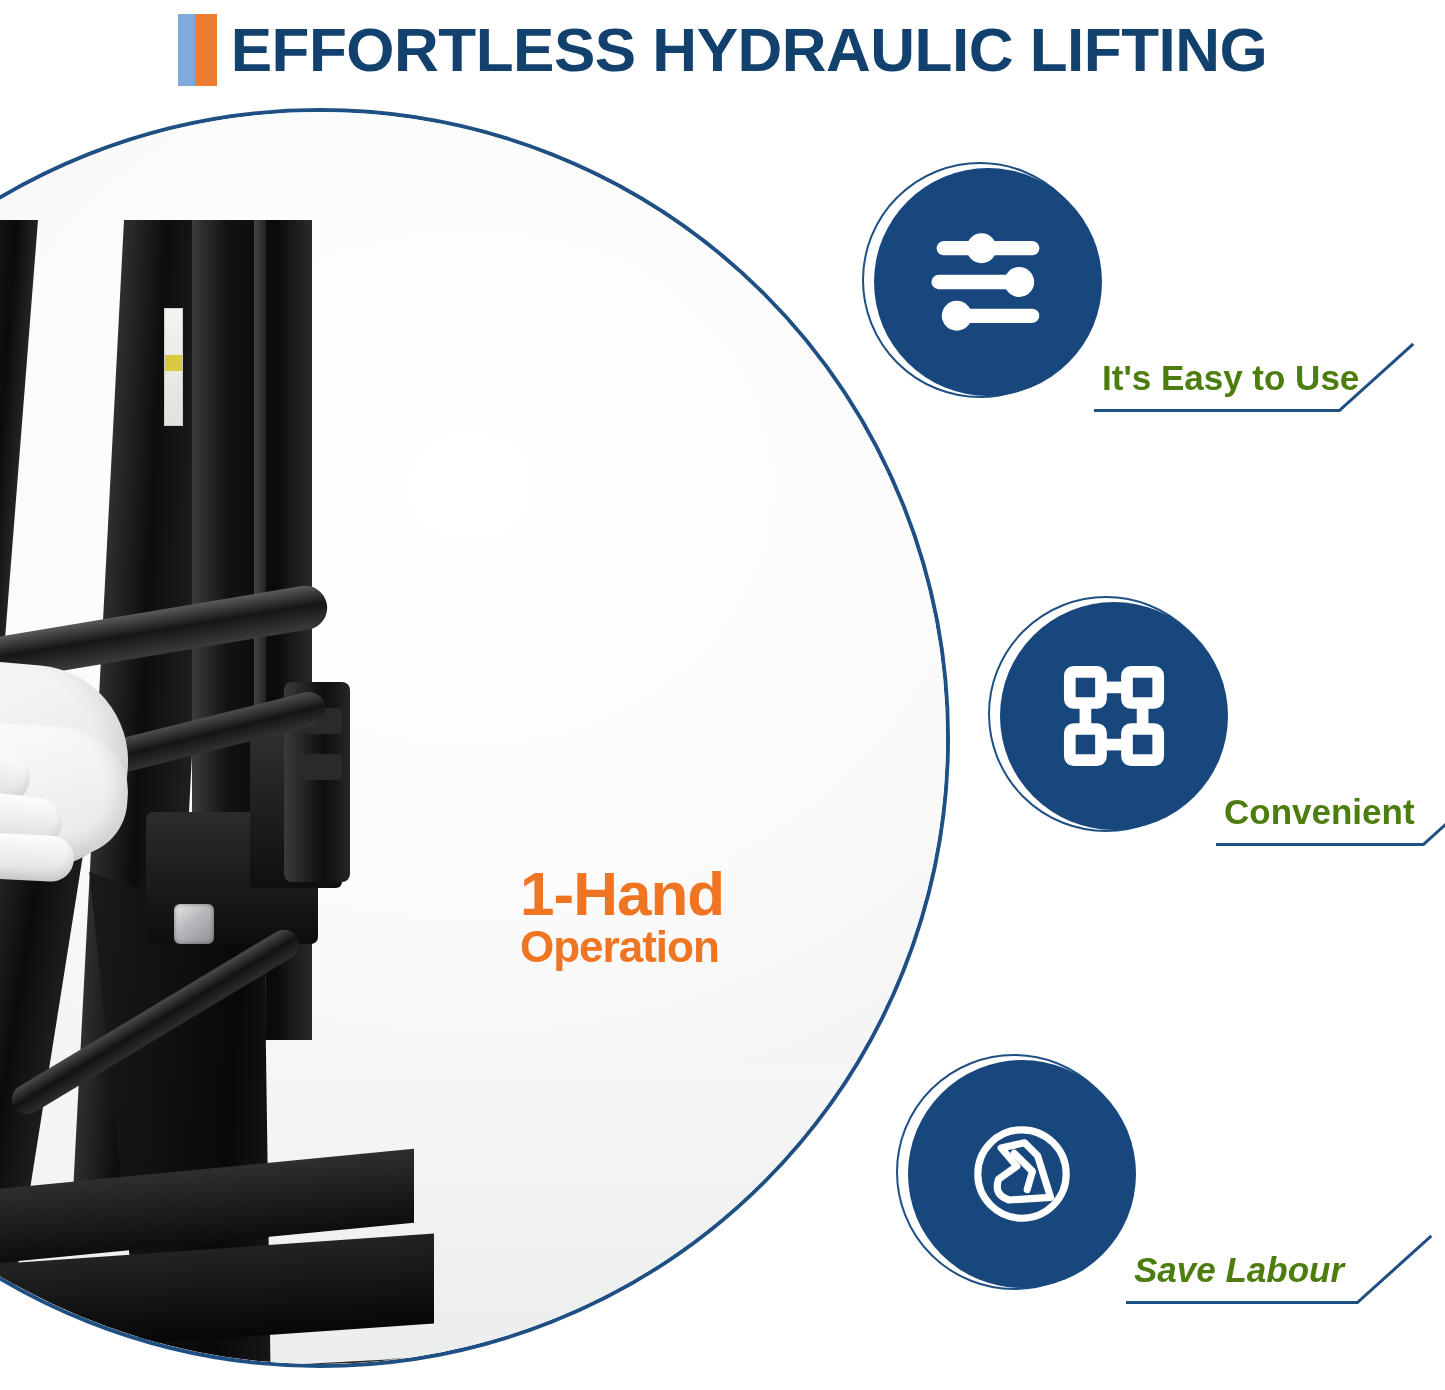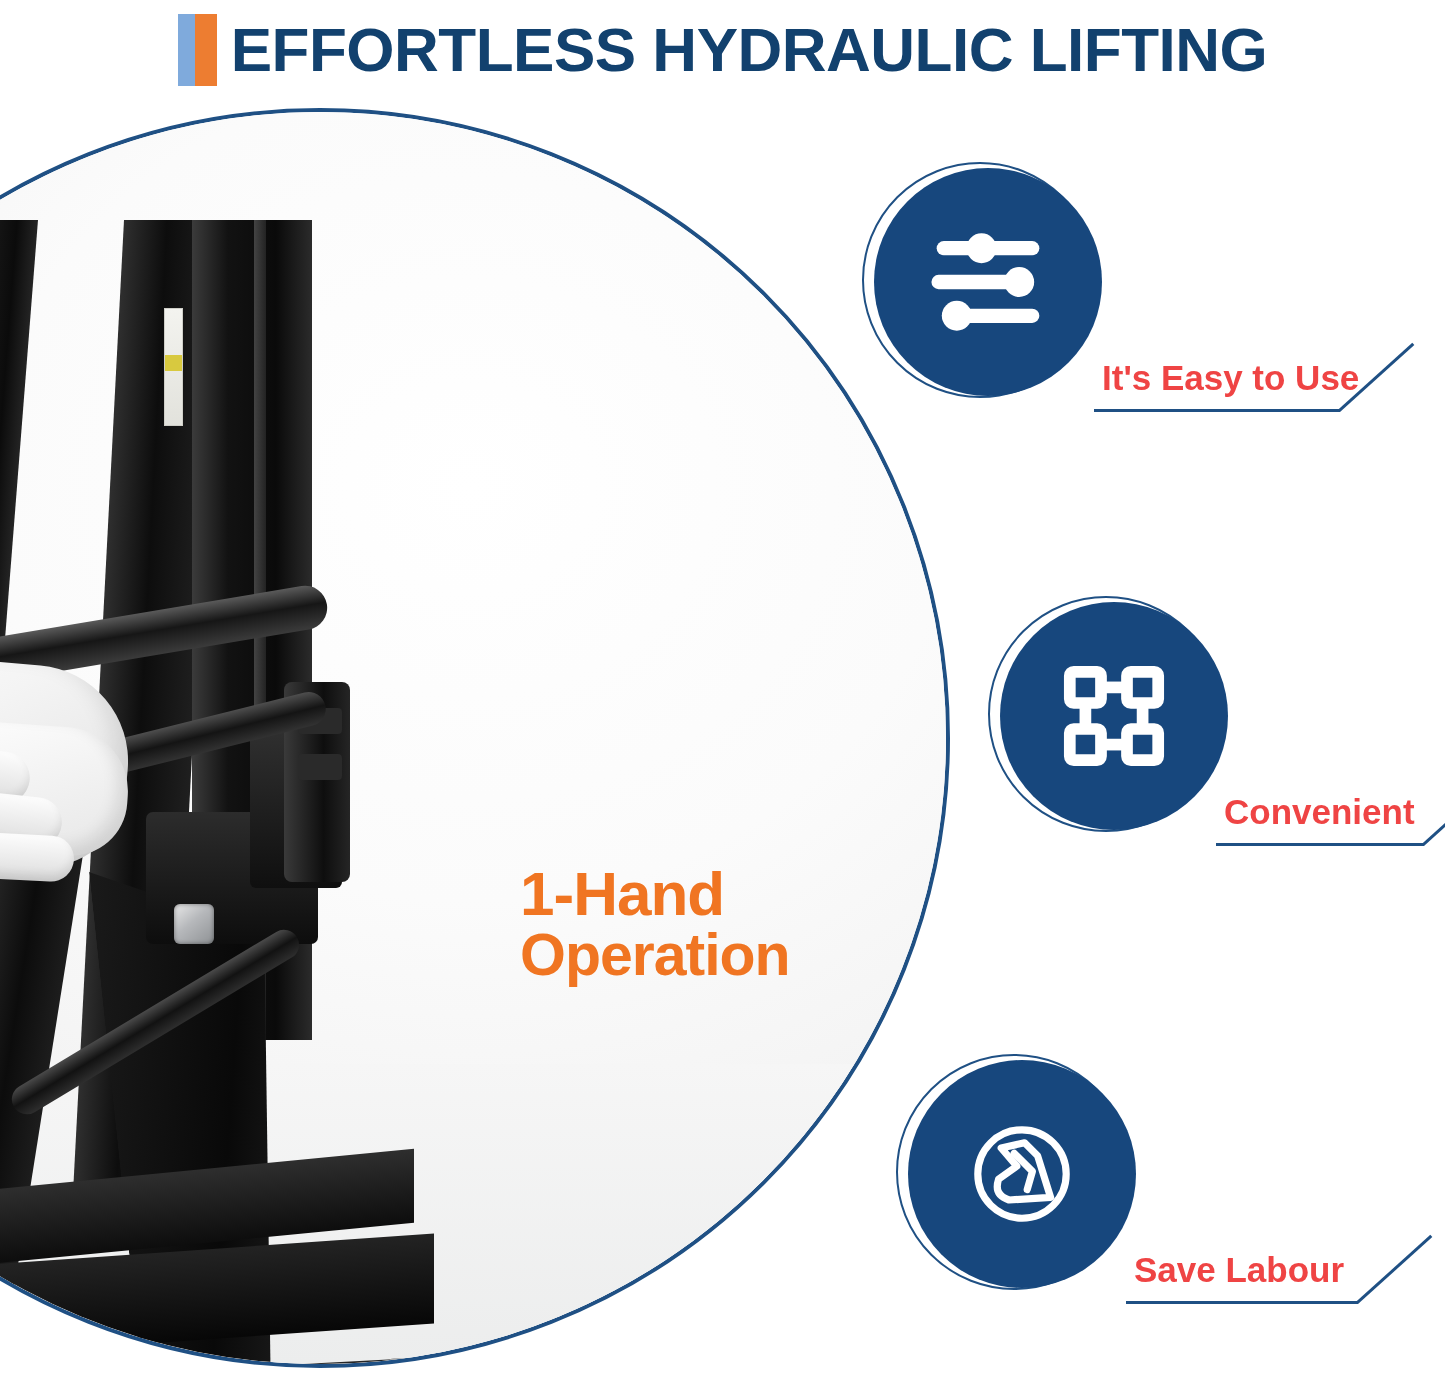--- a/index.html
+++ b/index.html
@@ -150,40 +150,40 @@
     border-radius:8px; transform:skewY(-4deg);
   }
 
   
   .hand-op{
     position:absolute; left:520px; top:862px; width:390px;
     color:#F07522; line-height:1.02;
     font-weight:bold; font-size:62px; letter-spacing:-1px;
     font-family:"Liberation Sans", sans-serif;
   }
-  .hand-op .l2{ display:block; font-size:59px; }
+  .hand-op .l2{ display:block; font-size:44px; }
 
   
   .feature{ position:absolute; }
   .badge-wrap{ position:absolute; left:0; top:0; width:240px; height:240px; }
   .badge-ring{
     position:absolute; left:0; top:0; width:236px; height:236px;
     border-radius:50%; border:2px solid #1F5084;
   }
   .badge-disc{
     position:absolute; left:12px; top:6px; width:228px; height:228px;
     border-radius:50%; background:#17477D;
     display:flex; align-items:center; justify-content:center;
   }
   .badge-disc svg{ width:130px; height:130px; }
 
   .label-wrap{ position:absolute; }
   .label-text{
     position:absolute; left:0; bottom:14px; white-space:nowrap;
-    font-size:35px; font-weight:bold; color:#ef4444;
+    font-size:35px; font-weight:bold; color:#4d7c0f;
     font-family:"Liberation Sans", sans-serif;
   }
   .label-rule{
     position:absolute; left:0; bottom:0; height:0;
     border-bottom:3px solid #1F5084;
   }
   .label-tick{
     position:absolute; bottom:0; height:0; width:100px;
     border-bottom:3px solid #1F5084;
     transform-origin:left bottom; transform:rotate(-42deg);
@@ -196,21 +196,21 @@
   #feat-0 .label-rule{ width:246px; }
   #feat-0 .label-tick{ left:246px; }
 
   #feat-1 { left:988px; top:596px;  width:460px; height:250px; }
   #feat-1 .label-wrap{ left:228px; top:140px; width:300px; height:110px; }
   #feat-1 .label-text{ left:8px; }
   #feat-1 .label-rule{ width:208px; }
   #feat-1 .label-tick{ left:208px; }
 
   #feat-2 { left:896px; top:1054px; width:520px; height:250px; }
-  #feat-2 .label-wrap{ left:230px; top:140px; width:310px; height:110px; }
+  #feat-2 .label-wrap{ left:230px; top:140px; width:310px; height:110px;font-style:italic; }
   #feat-2 .label-text{ left:8px; }
   #feat-2 .label-rule{ width:232px; }
   #feat-2 .label-tick{ left:232px; }
 </style>
 </head>
 <body>
 
 <div id="root">
 
   <div class="title-row">

